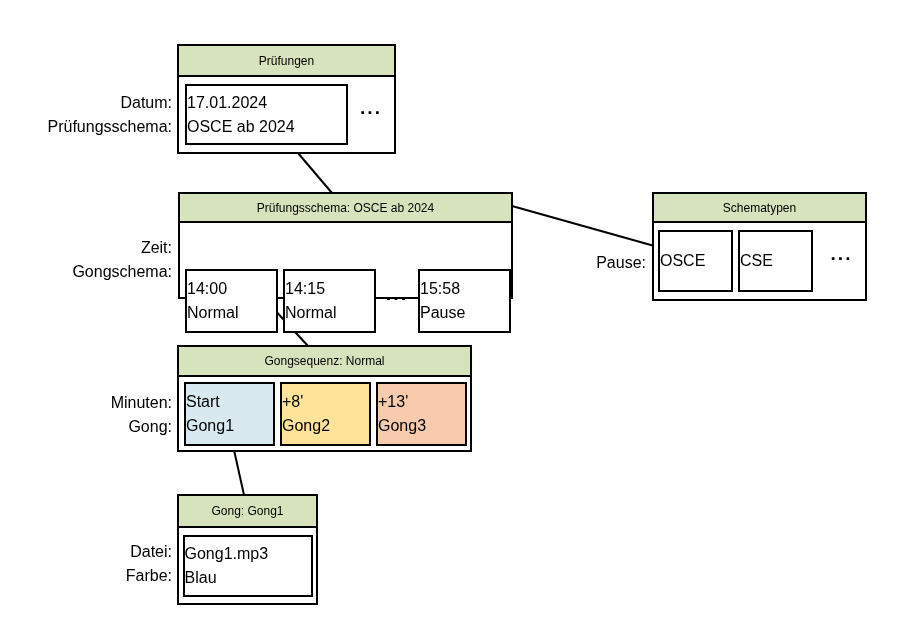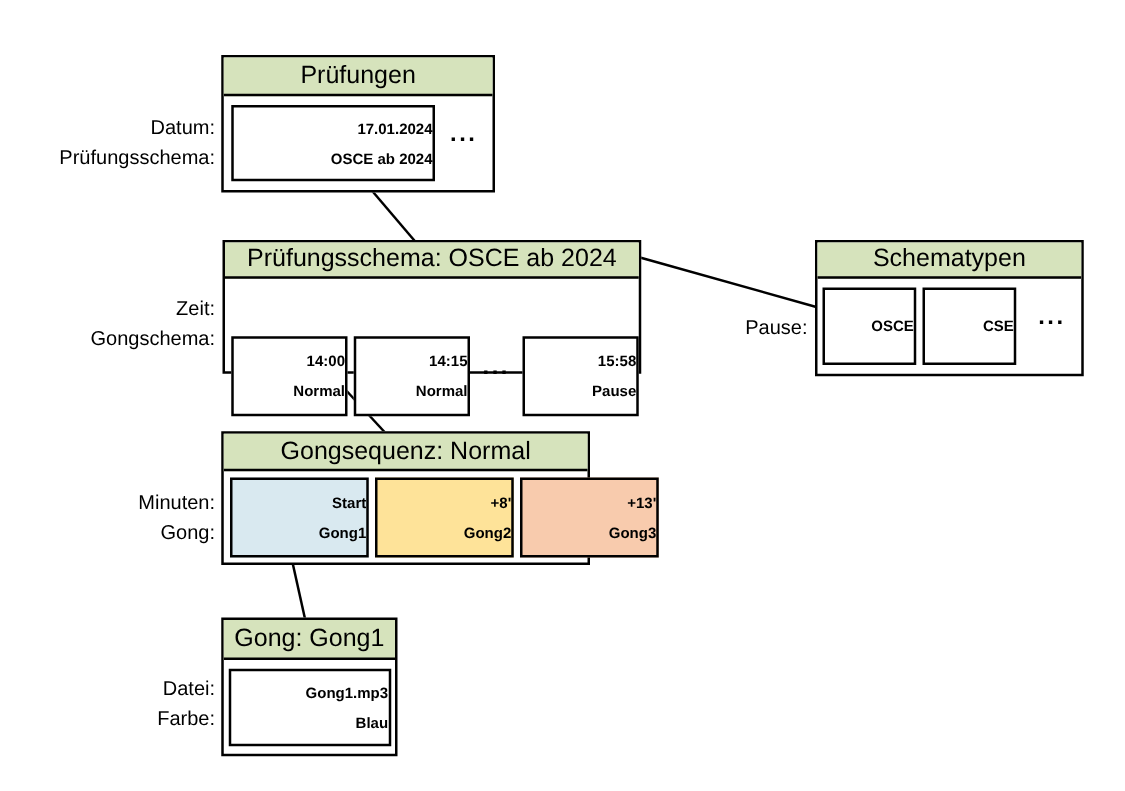--- a/index.html
+++ b/index.html
@@ -8,27 +8,27 @@
     font-family:"Liberation Sans",sans-serif;color:#000;overflow:hidden;
   }
   .lines{position:absolute;left:0;top:0;width:900px;height:633px;}
   .box{
     position:absolute;border:2px solid #000;background:#fff;
     box-sizing:border-box;display:flex;flex-direction:column;
   }
   .hdr{
     background:#d6e3bc;border-bottom:2px solid #000;box-sizing:border-box;
     display:flex;align-items:center;justify-content:center;
-    font-size:20px;flex:0 0 auto;
+    font-size:12px;flex:0 0 auto;
   }
   .bd{flex:1;display:flex;align-items:center;box-sizing:border-box;}
   .cell{
     border:2px solid #000;box-sizing:border-box;background:#fff;
-    display:flex;flex-direction:column;align-items:flex-end;justify-content:center;
-    font-size:12px;line-height:24px;text-align:center;flex:0 0 auto;font-weight:bold;
+    display:flex;flex-direction:column;align-items:flex-start;justify-content:center;
+    font-size:16px;line-height:24px;text-align:center;flex:0 0 auto;
   }
   .c-blue{background:#d9e9f0;}
   .c-yellow{background:#fee399;}
   .c-orange{background:#f8cbad;}
   .dots{
     flex:1;text-align:center;font-size:19px;font-weight:bold;
     letter-spacing:2px;transform:translateY(-7px);
   }
   .lbl{
     position:absolute;left:0;text-align:right;font-size:16px;line-height:24px;
@@ -45,21 +45,21 @@
   #box-schema .cell{width:93px;height:64px;}
 
   #box-typen{left:652px;top:192px;width:215px;height:109px;}
   #box-typen .hdr{height:29px;}
   #box-typen .bd{padding-left:4px;gap:5px;}
   #box-typen .cell{width:75px;height:62px;}
 
   #box-gongseq{left:177px;top:345px;width:295px;height:107px;}
   #box-gongseq .hdr{height:30px;}
   #box-gongseq .bd{padding-left:5px;gap:5px;}
-  #box-gongseq .cell{width:111px;height:64px;}
+  #box-gongseq .cell{width:91px;height:64px;}
 
   #box-gong{left:177px;top:494px;width:141px;height:111px;}
   #box-gong .hdr{height:32px;}
   #box-gong .bd{justify-content:center;}
   #box-gong .cell{width:130px;height:62px;}
 
   
   #lbl-pruefungen{width:172px;top:91px;}
   #lbl-schema{width:172px;top:236px;}
   #lbl-typen{width:646px;top:251px;}

